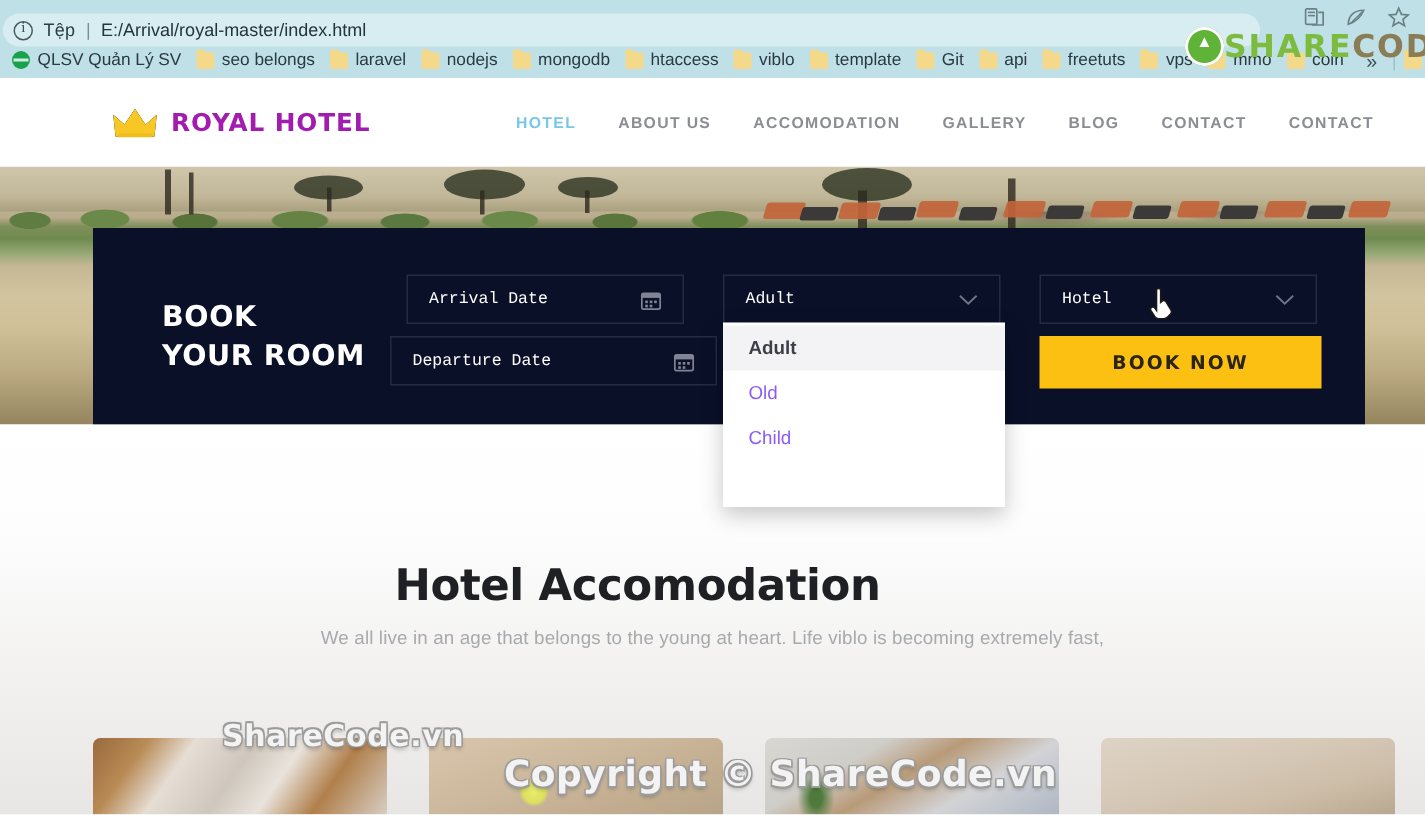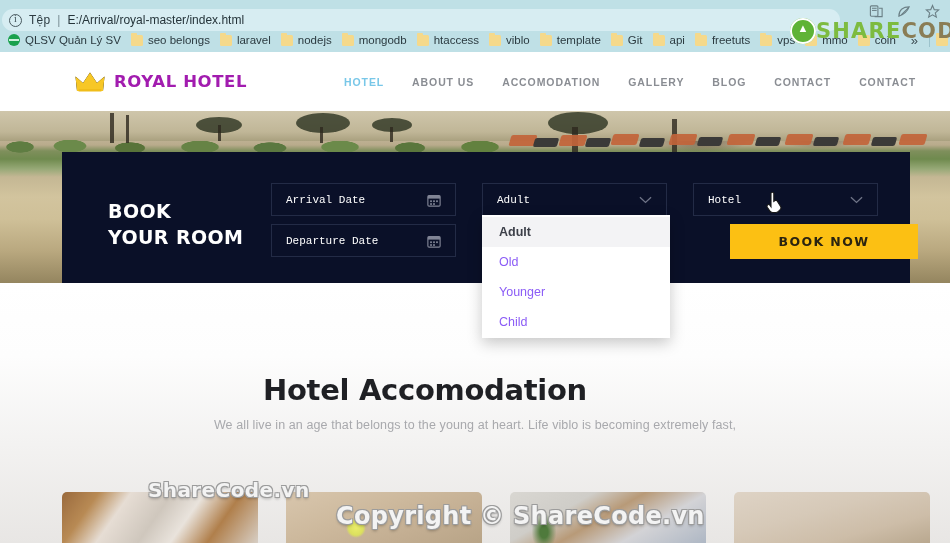--- a/index.html
+++ b/index.html
@@ -273,35 +273,34 @@
   }
   .field-text {
     font-size: 11px; color: #ffffff;
     flex: 1;
     font-family: Liberation Mono, monospace;
   }
   .cal-icon { width: 14px; height: 14px; opacity: .62; }
   .chev { width: 13px; height: 8px; opacity: .55; }
 
   #field-arrival   { left: 209px; top: 31px;  width: 185px; height: 33px; }
-  #field-departure { left: 209px; top: 72px;  width: 185px; height: 33px; }
+  #field-departure { left: 198px; top: 72px;  width: 218px; height: 33px; }
   #field-adult     { left: 420px; top: 31px;  width: 185px; height: 33px; }
   #field-child     { left: 631px; top: 31px;  width: 185px; height: 33px; }
 
   .book-now {
     position: absolute; left: 631px; top: 72px;
     width: 188px; height: 35px;
     background: #fcc013;
     border: none;
     color: #2b2410;
     font-size: 12.5px; font-weight: bold;
     letter-spacing: 1.4px;
     cursor: pointer;
     font-family: "DejaVu Sans", sans-serif;
-    margin-left: 37px;
   }
 
   
   .dropdown {
     position: absolute; left: 482px; top: 215px;
     width: 188px; height: 123px;
     background: #ffffff;
     box-shadow: 0 5px 14px rgba(0,0,0,.22);
     z-index: 18;
     padding-top: 2px;
@@ -513,21 +512,20 @@
         </svg>
       </div>
 
       <button class="book-now">BOOK NOW</button>
     </div>
   </div>
 
   <div class="dropdown">
     <div class="dd-option selected">Adult</div>
     <div class="dd-option">Old</div>
-    <div class="dd-option">Younger</div>
     <div class="dd-option">Child</div>
   </div>
 
   <div class="site-header">
     <div class="brand">
       <svg class="crown" viewBox="0 0 30 22">
         <path d="M2 20 L0.5 5.5 L8 12 L15 1.5 L22 12 L29.5 5.5 L28 20 Z" fill="#f6c game"></path>
         <path d="M2 20 L0.5 5.5 L8 12 L15 1.5 L22 12 L29.5 5.5 L28 20 Z" fill="#f7c726"></path>
         <path d="M3.5 20.5 L26.5 20.5 L26.2 18 L3.8 18 Z" fill="#f0bd1a"></path>
       </svg>

